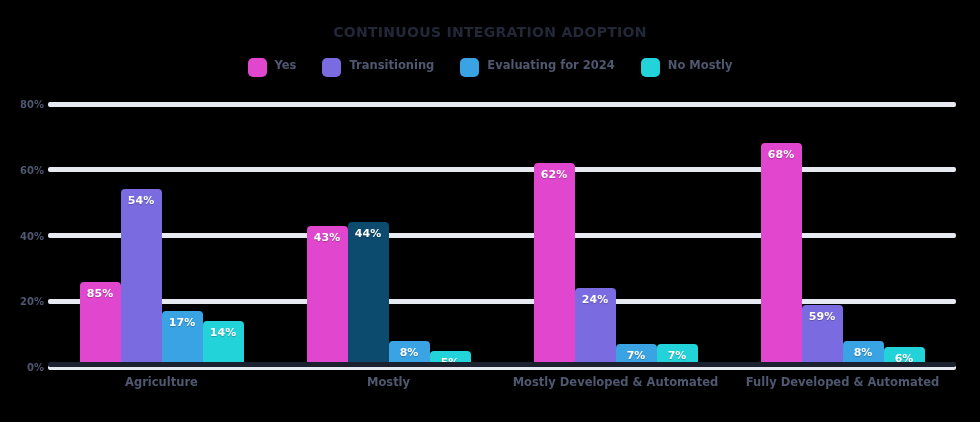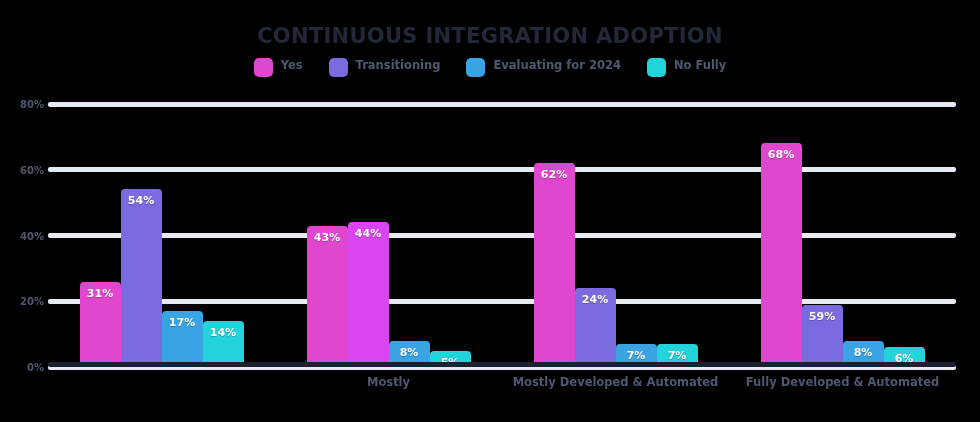--- a/index.html
+++ b/index.html
@@ -13,21 +13,21 @@
     position: relative;
     width: 980px; height: 422px;
     background: #000000;
   }
 
   
   .chart-title {
     position: absolute;
     top: 24px; left: 0; width: 980px;
     text-align: center;
-    font-size: 21px;
+    font-size: 14px;
     font-weight: bold;
     letter-spacing: 0.3px;
     color: #232838;
     white-space: nowrap;
   }
 
   
   .legend {
     position: absolute;
     top: 58px; left: 0; width: 980px;
@@ -160,21 +160,21 @@
       <div class="legend-item">
         <span class="legend-swatch" style="background: rgb(122, 108, 224);"></span>
         <span class="legend-label">Transitioning</span>
       </div>
       <div class="legend-item">
         <span class="legend-swatch" style="background: rgb(58, 163, 227);"></span>
         <span class="legend-label">Evaluating for 2024</span>
       </div>
       <div class="legend-item">
         <span class="legend-swatch" style="background: rgb(35, 211, 218);"></span>
-        <span class="legend-label">No Fully</span>
+        <span class="legend-label">No Mostly</span>
       </div>
     </div>
 
   <div class="plot" id="plot">
     <div id="gridlines">
         <div class="gridline" style="bottom: calc(0% - 2.5px);">
           <span class="ytick" style="top: 50%;">0%</span>
         </div>
         <div class="gridline" style="bottom: calc(25% - 2.5px);">
           <span class="ytick" style="top: 50%;">20%</span>
@@ -187,49 +187,50 @@
         </div>
         <div class="gridline" style="bottom: calc(100% - 2.5px);">
           <span class="ytick" style="top: 50%;">80%</span>
         </div>
       </div>
     <div class="groups" id="groups">
         <div class="group">
           <div class="bars">
             <div class="bar-wrap">
               <div class="bar" style="background: rgb(224, 71, 206); height: 32.5%;">
-                <span class="bar-value">31%</span>
+                <span class="bar-value">85%</span>
               </div>
             </div>
             <div class="bar-wrap">
               <div class="bar" style="background: rgb(122, 108, 224); height: 67.5%; margin-top: 18px;">
                 <span class="bar-value">54%</span>
               </div>
             </div>
             <div class="bar-wrap">
               <div class="bar" style="background: rgb(58, 163, 227); height: 21.25%;">
                 <span class="bar-value">17%</span>
               </div>
             </div>
             <div class="bar-wrap">
               <div class="bar" style="background: rgb(35, 211, 218); height: 17.5%;">
                 <span class="bar-value">14%</span>
               </div>
             </div>
           </div>
+          <div class="group-label">Agriculture</div>
         </div>
         <div class="group">
           <div class="bars">
             <div class="bar-wrap">
               <div class="bar" style="background: rgb(224, 71, 206); height: 53.75%;">
                 <span class="bar-value">43%</span>
               </div>
             </div>
             <div class="bar-wrap">
-              <div class="bar" style="background: #d946ef; height: 55%;">
+              <div class="bar" style="background: #0c4a6e; height: 55%;">
                 <span class="bar-value">44%</span>
               </div>
             </div>
             <div class="bar-wrap">
               <div class="bar" style="background: rgb(58, 163, 227); height: 10%;">
                 <span class="bar-value">8%</span>
               </div>
             </div>
             <div class="bar-wrap">
               <div class="bar" style="background: rgb(35, 211, 218); height: 6.25%;">

